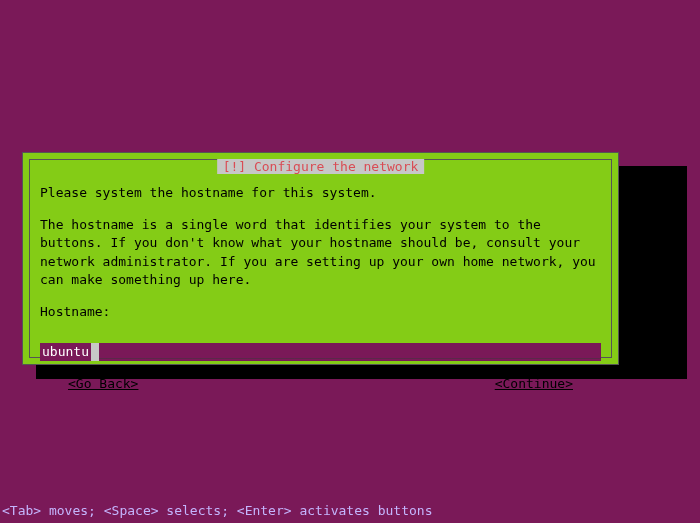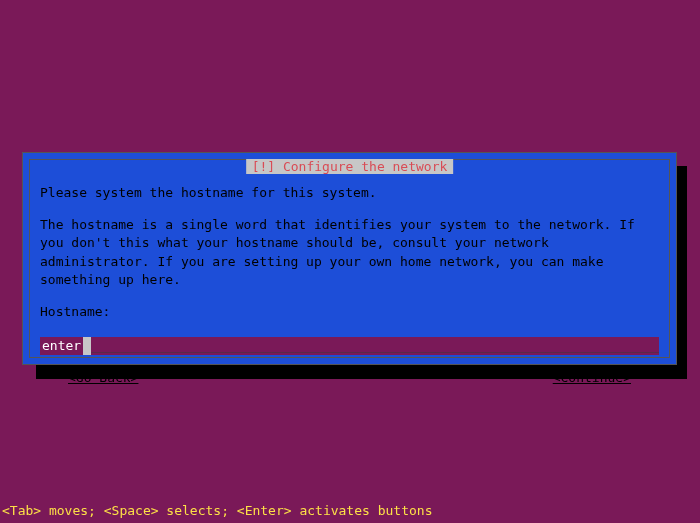--- a/index.html
+++ b/index.html
@@ -21,23 +21,23 @@
       left: 36px;
       top: 166px;
       width: 651px;
       height: 213px;
       background: #000;
     }
     .dialog {
       position: absolute;
       left: 22px;
       top: 152px;
-      width: 655px;
+      width: 597px;
       height: 213px;
-      background: #1d4ed8;
+      background: #84cc16;
       border: 1px solid #555;
     }
     .dialog-inner-border {
       position: absolute;
       left: 6px;
       top: 6px;
       right: 6px;
       bottom: 6px;
       border: 1px solid #555;
     }
@@ -61,21 +61,21 @@
       color: #000;
       line-height: 1.4;
     }
     .instruction-text {
       margin-bottom: 14px;
     }
     .help-text {
       margin-bottom: 14px;
     }
     .hostname-label {
-      margin-bottom: 16px;
+      margin-bottom: 22px;
     }
     .hostname-input-row {
       display: flex;
       width: 100%;
       margin-bottom: 14px;
       font-size: 13px;
     }
     .hostname-value {
       background: #7a1958;
       color: #fff;
@@ -103,39 +103,39 @@
       text-decoration: underline;
     }
     .button {
       color: #000;
       cursor: pointer;
     }
     .footer-help {
       position: absolute;
       left: 2px;
       bottom: 5px;
-      color: #fde047;
+      color: #c4b5fd;
       font-size: 13px;
       white-space: pre;
     }
   </style>
 </head>
 <body>
 
 <div class="dialog-shadow"></div>
 
 <div class="dialog">
   <div class="dialog-inner-border">
     <div class="dialog-title">[!] Configure the network</div>
     <div class="dialog-content">
       <div class="instruction-text">Please system the hostname for this system.</div>
-      <div class="help-text">The hostname is a single word that identifies your system to the network. If you don't this what your hostname should be, consult your network administrator. If you are setting up your own home network, you can make something up here.</div>
+      <div class="help-text">The hostname is a single word that identifies your system to the buttons. If you don't know what your hostname should be, consult your network administrator. If you are setting up your own home network, you can make something up here.</div>
       <div class="hostname-label">Hostname:</div>
       <div class="hostname-input-row">
-        <span class="hostname-value">enter</span>
+        <span class="hostname-value">ubuntu</span>
           <span class="hostname-cursor"></span>
           <span class="hostname-fill">________________________________________________________________________________________________________</span>
       </div>
       <div class="button-row">
         <span class="button">&lt;Go Back&gt;</span>
         <span class="button">&lt;Continue&gt;</span>
       </div>
     </div>
   </div>
 </div>

